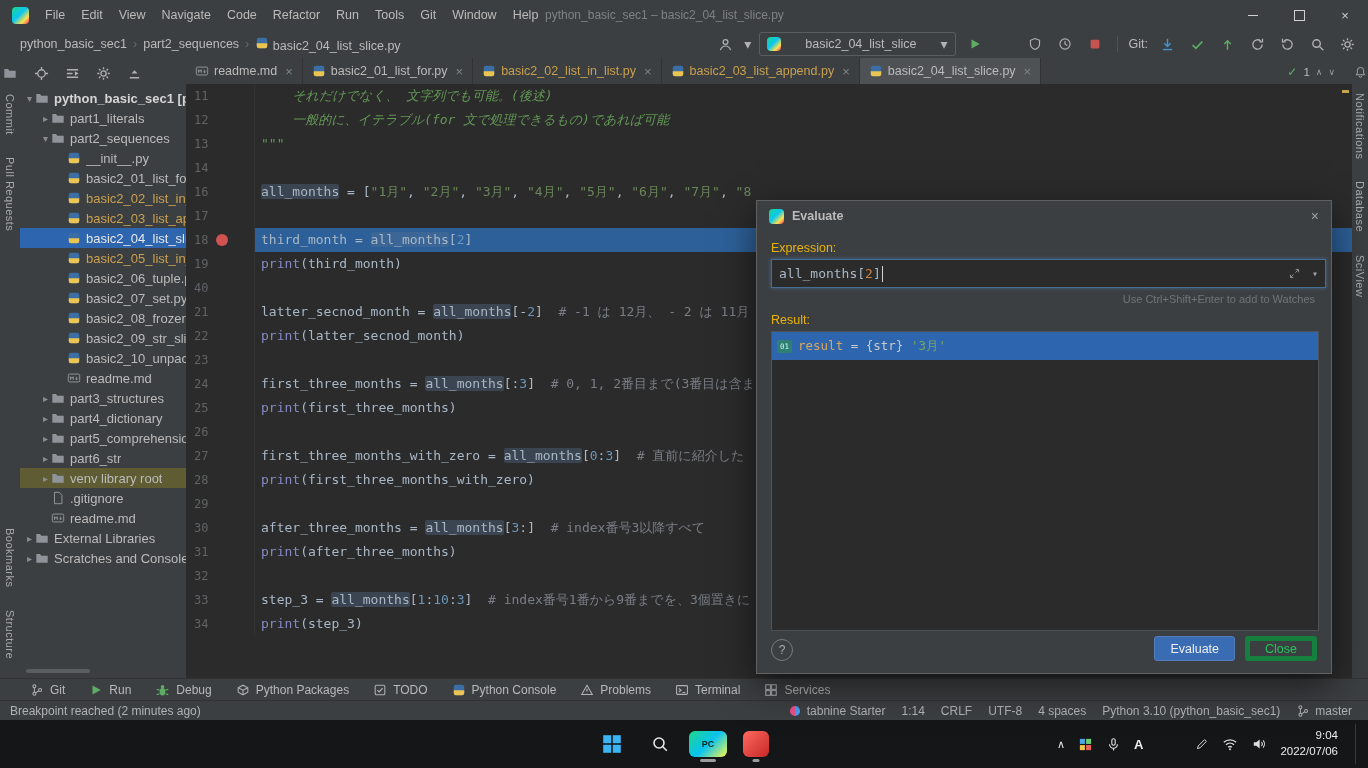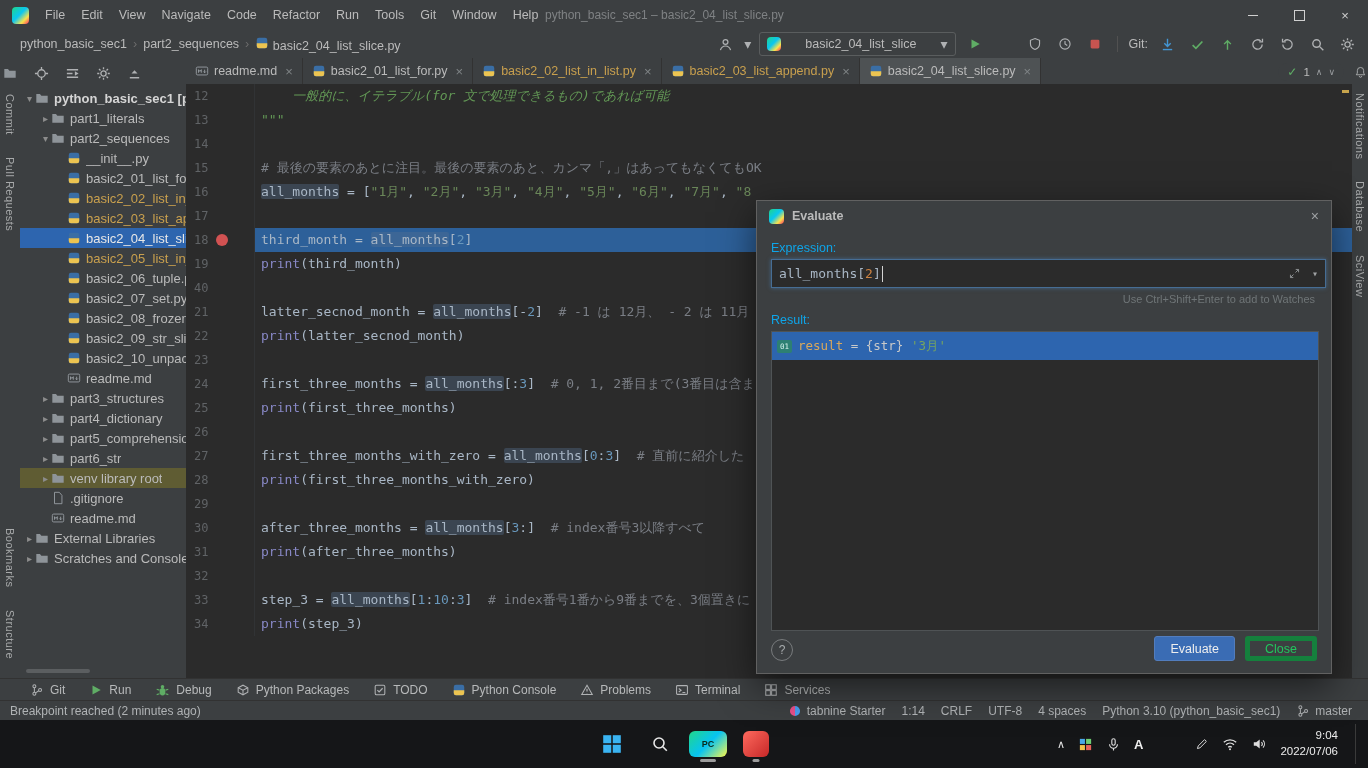--- a/index.html
+++ b/index.html
@@ -80,21 +80,21 @@
   .iw-check{color:#5fad65;font-size:12px}
   .iw-ch{color:#9a9da0;font-size:9px}
   #stripe-mark{position:absolute;top:32px;right:3px;width:7px;height:3px;background:#c7a44c;z-index:5}
 
   
   #dialog{position:absolute;left:756px;top:200px;width:574px;height:472px;background:#3c3f41;
           border:1px solid #616161;box-shadow:0 12px 34px rgba(0,0,0,.55);z-index:40;font-size:12.5px}
   #dialog-header{height:30px;display:flex;align-items:center;gap:8px;padding:0 12px}
   #dialog-title{font-weight:bold;color:#bbb}
   #dialog-close{margin-left:auto;color:#9fa2a4;font-size:14px}
-  .dlabel{position:absolute;left:14px;color:#0ea5e9}
+  .dlabel{position:absolute;left:14px;color:#eab308}
   #expr-label{top:40px}
   #expr-box{position:absolute;left:14px;top:58px;width:546px;height:27px;background:#2b2b2b;
             border:1px solid #466d94;box-shadow:0 0 4px rgba(74,136,199,.55);
             display:flex;align-items:center;padding-left:7px;font-family:"DejaVu Sans Mono",monospace;font-size:13px}
   .ex-d{color:#a9b7c6}.ex-num{color:#cc8242}
   .caret{width:1.5px;height:16px;background:#d4d4d4;margin-left:1px}
   #expr-expand{margin-left:auto;margin-right:4px}
   #expr-arrow{width:20px;height:100%;display:flex;align-items:center;justify-content:center;color:#9fa2a4;font-size:10px}
   #expr-hint{position:absolute;top:92px;right:16px;color:#6f7577;font-size:11px}
   #result-label{top:112px}
@@ -633,34 +633,34 @@
         </span>
         <span class="tab-label">basic2_04_list_slice.py</span>
         <span class="tab-close">×</span>
       </div>
       <div id="tab-extra">
         <span>⋮</span>
       </div>
     </div>
   <div id="editor">
       <div class="ed-line">
+        <span class="gut"><span>11</span></span>
+        <span class="code"><span class="seg-doc">    それだけでなく、 文字列でも可能。(後述)</span></span>
+      </div>
+      <div class="ed-line">
         <span class="gut"><span>12</span></span>
         <span class="code"><span class="seg-doc">    一般的に、イテラブル(for 文で処理できるもの)であれば可能</span></span>
       </div>
       <div class="ed-line">
         <span class="gut"><span>13</span></span>
         <span class="code"><span class="seg-doc">"""</span></span>
       </div>
       <div class="ed-line">
         <span class="gut"><span>14</span></span>
         <span class="code"></span>
-      </div>
-      <div class="ed-line">
-        <span class="gut"><span>15</span></span>
-        <span class="code"><span class="seg-com"># 最後の要素のあとに注目。最後の要素のあと、カンマ「,」はあってもなくてもOK</span></span>
       </div>
       <div class="ed-line">
         <span class="gut"><span>16</span></span>
         <span class="code"><span class="seg-hl">all_months</span><span class="seg-d"> = [</span><span class="seg-str">"1月"</span><span class="seg-d">, </span><span class="seg-str">"2月"</span><span class="seg-d">, </span><span class="seg-str">"3月"</span><span class="seg-d">, </span><span class="seg-str">"4月"</span><span class="seg-d">, </span><span class="seg-str">"5月"</span><span class="seg-d">, </span><span class="seg-str">"6月"</span><span class="seg-d">, </span><span class="seg-str">"7月"</span><span class="seg-d">, </span><span class="seg-str">"8</span></span>
       </div>
       <div class="ed-line">
         <span class="gut"><span>17</span></span>
         <span class="code"></span>
       </div>
       <div class="ed-line exec">

